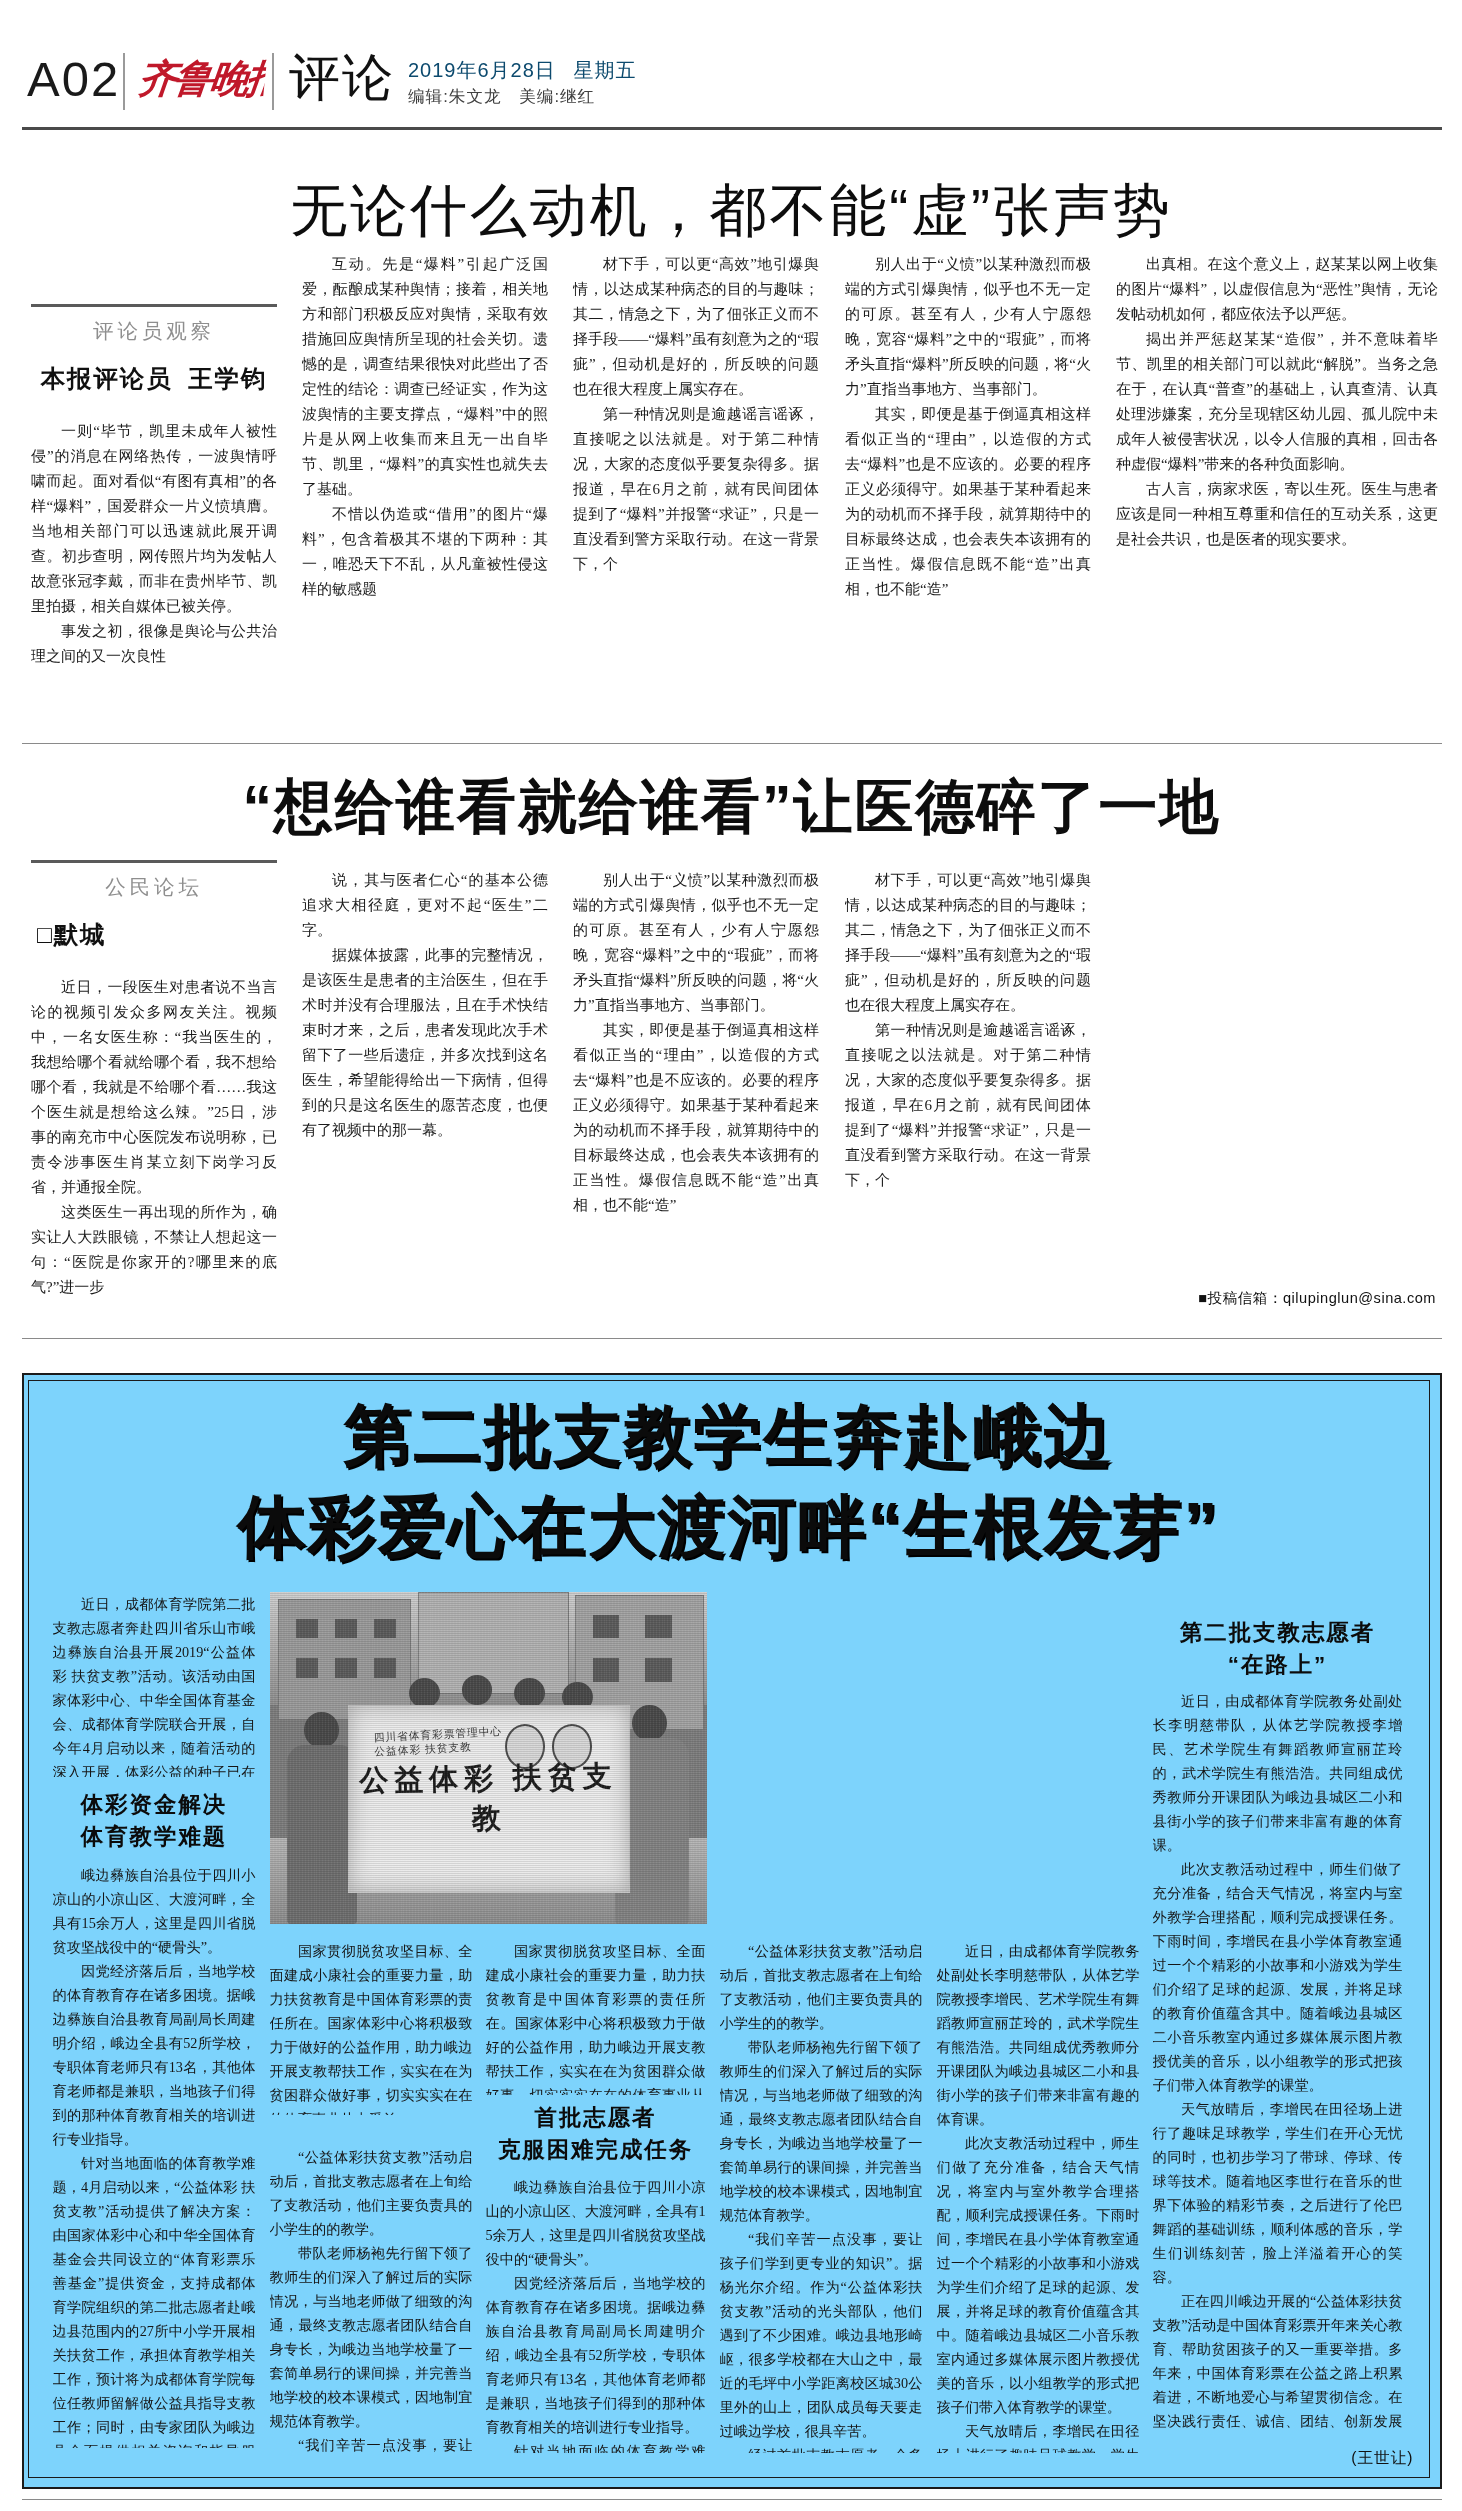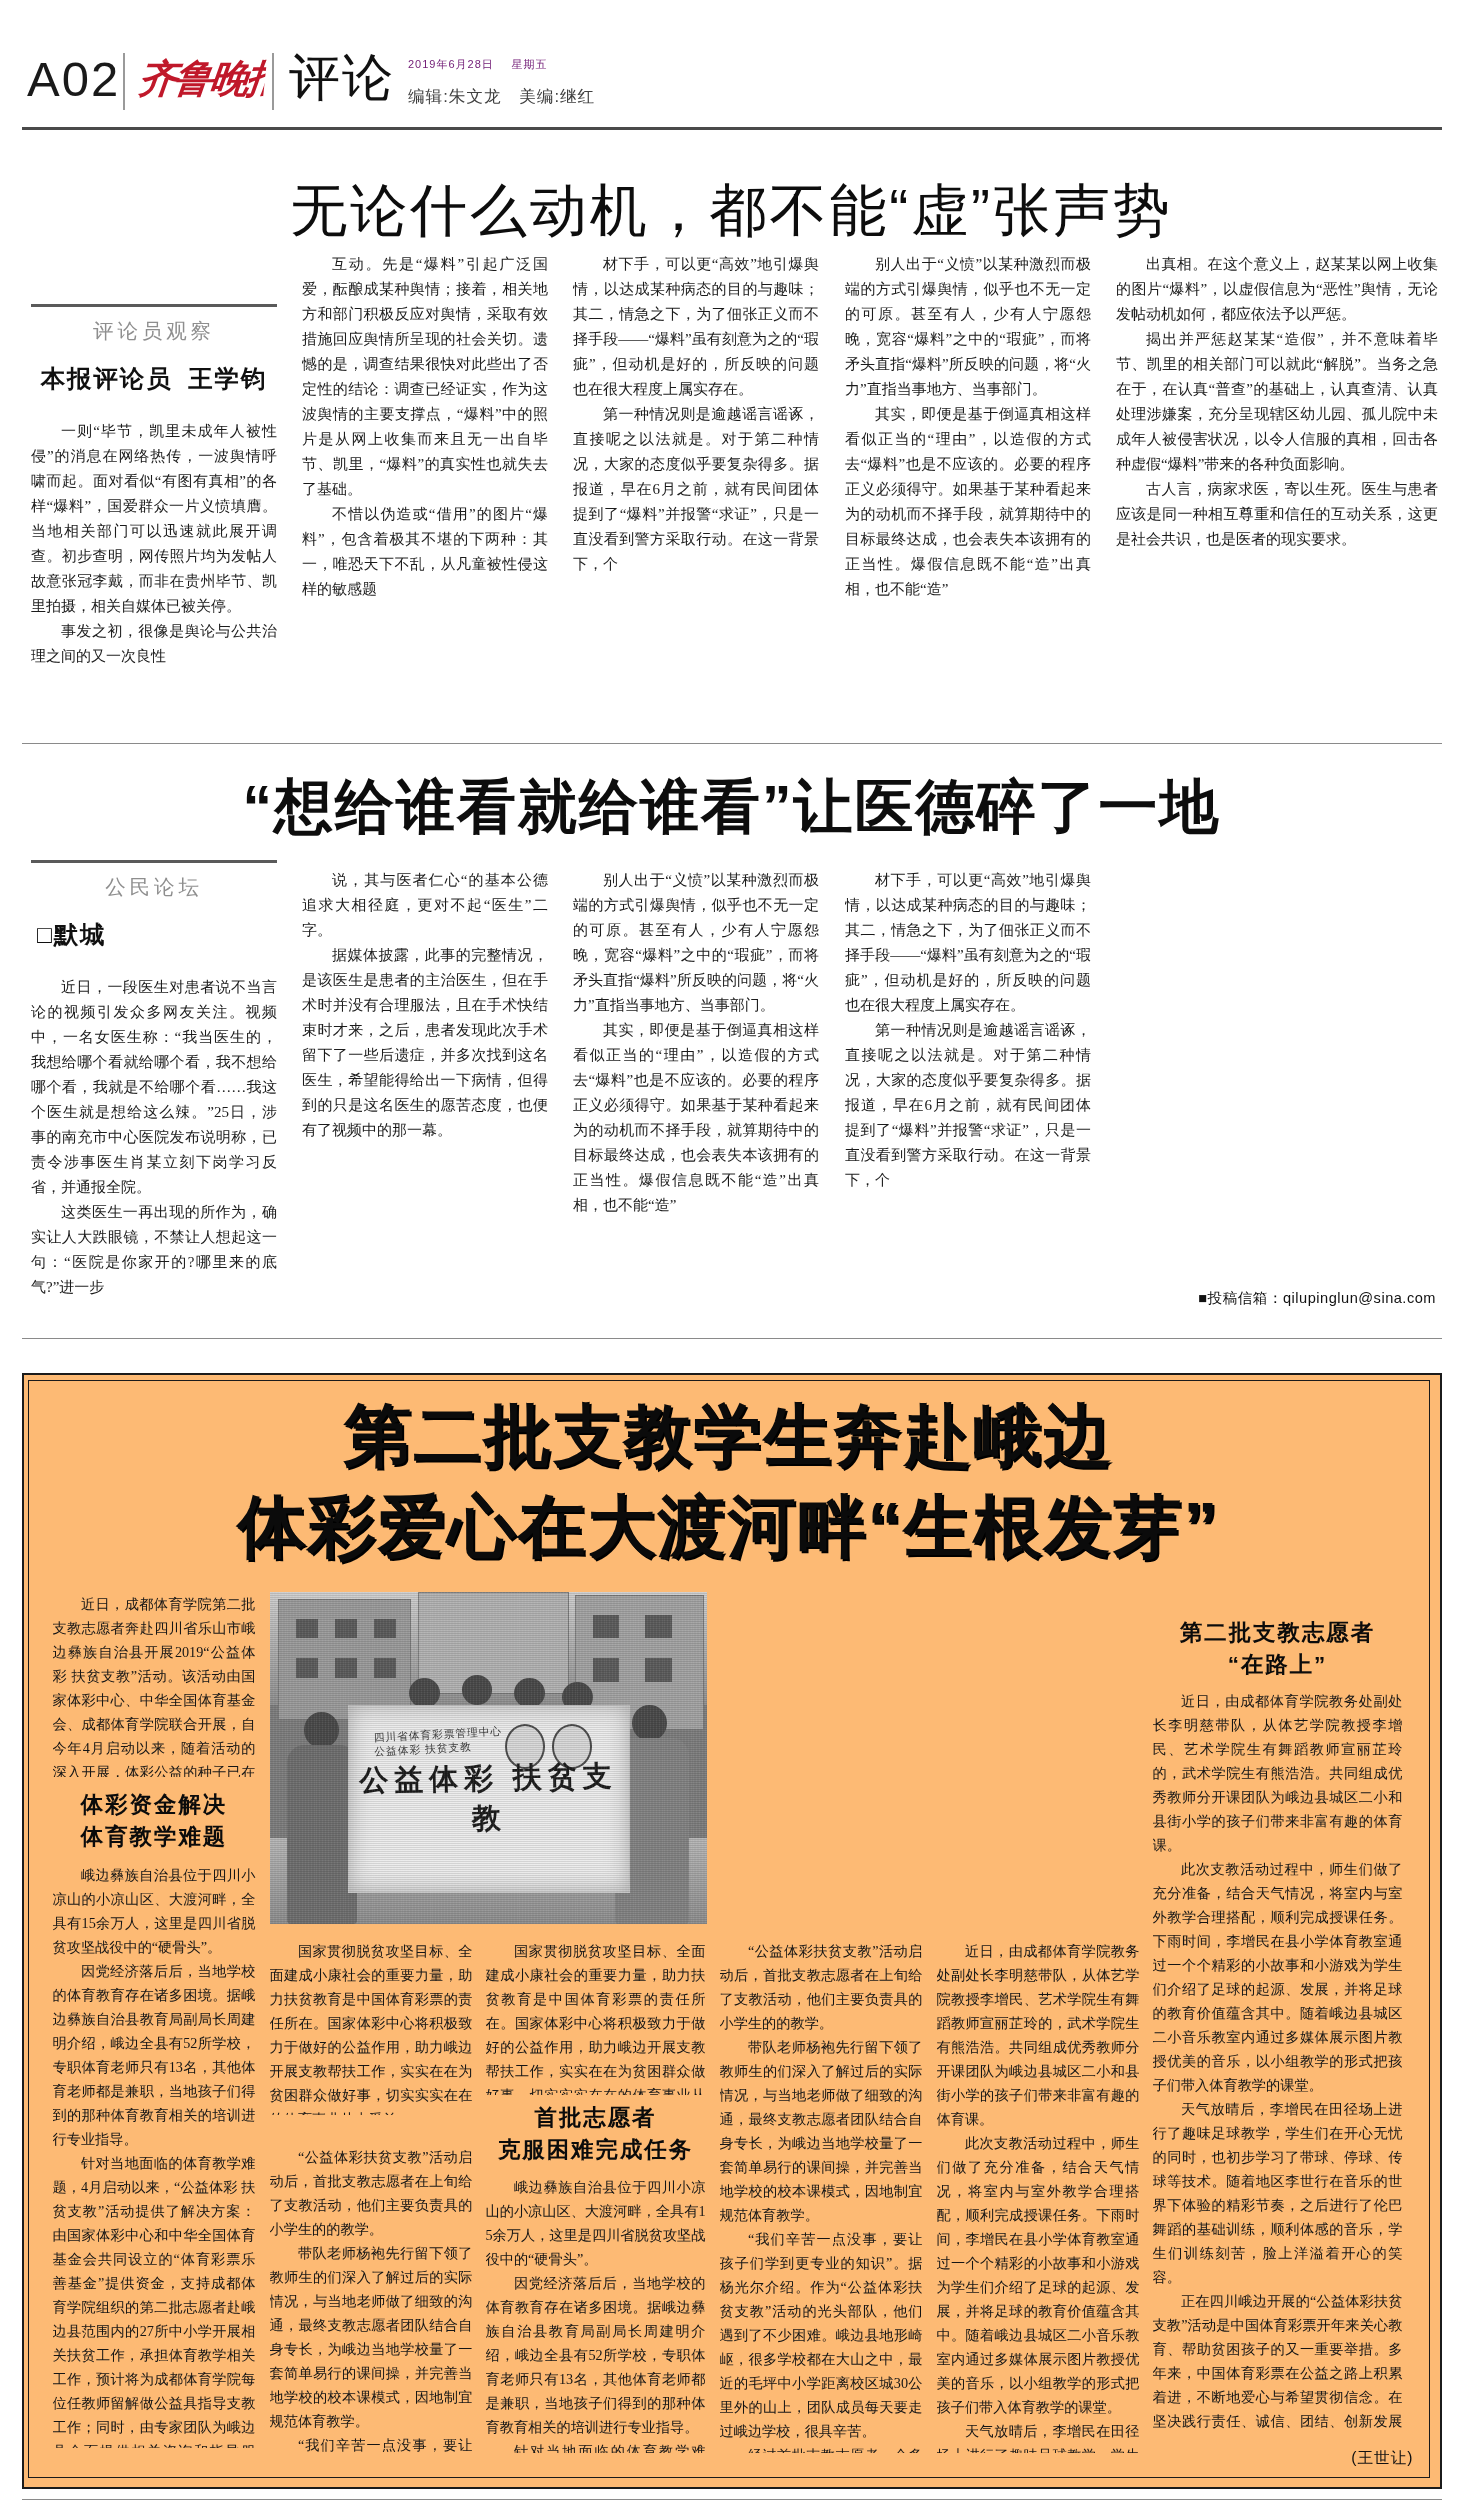--- a/index.html
+++ b/index.html
@@ -16,21 +16,21 @@
   .mh-folio{position:absolute;left:27px;top:11.7px;font-family:"Liberation Sans",sans-serif;
             font-size:49px;font-weight:300;letter-spacing:2px;color:#1a1a1a;line-height:1;}
   .mh-rule1{position:absolute;left:123px;top:9.8px;width:2px;height:57px;background:#9a9a9a;}
   .mh-brand{position:absolute;left:138px;top:5.9px;width:127px;height:60px;color:#c0182a;
             font-family:"Liberation Serif",serif;font-size:39px;font-style:italic;font-weight:bold;
             letter-spacing:-2.9px;line-height:60px;white-space:nowrap;overflow:hidden;
             transform:skewX(-6deg);}
   .mh-rule2{position:absolute;left:272px;top:9.8px;width:2px;height:57px;background:#9a9a9a;}
   .mh-section{position:absolute;left:289px;top:3.9px;font-size:51px;font-weight:300;
               font-family:"Liberation Sans",sans-serif;letter-spacing:2px;color:#111;line-height:62px;}
-  .mh-date{position:absolute;left:408px;top:13.7px;font-size:11px;color:#701a75;
+  .mh-date{position:absolute;left:408px;top:13.7px;font-size:20px;color:#0c4a6e;
            font-family:"Liberation Sans",sans-serif;letter-spacing:1px;white-space:nowrap;}
   .mh-date .gap{display:inline-block;width:17.6px;}
   .mh-editors{position:absolute;left:408px;top:43px;font-size:16.6px;color:#404040;
               font-family:"Liberation Sans",sans-serif;letter-spacing:1px;white-space:nowrap;}
   .mh-editors .gap{display:inline-block;width:17.6px;}
 
   .rule-heavy{position:absolute;left:21.5px;width:1420px;height:2.9px;background:#4a4a4a;}
   .rule-thin{position:absolute;left:21.5px;width:1420px;height:1px;background:#8a8a8a;}
 
   
@@ -56,21 +56,21 @@
   
   .a2-head{position:absolute;left:21.5px;top:775px;width:1420px;text-align:center;
            font-family:"Liberation Sans",sans-serif;font-size:59px;font-weight:bold;
            letter-spacing:2px;color:#0d0d0d;line-height:1.1;white-space:nowrap;}
 
   .mailbox{position:absolute;right:27px;top:1289px;font-size:14.6px;color:#111;
            font-family:"Liberation Sans",sans-serif;letter-spacing:0.5px;white-space:nowrap;}
 
   
   .adv{position:absolute;left:21.5px;top:1373px;width:1420px;height:1116px;
-       border:2.9px solid #1b1b1b;background:#fdba74;box-sizing:border-box;}
+       border:2.9px solid #1b1b1b;background:#7dd3fc;box-sizing:border-box;}
   .adv-inner{position:absolute;left:4.9px;top:4.9px;width:1402px;height:1098px;
              border:1px solid #1b1b1b;box-sizing:border-box;}
 
   .adv-head{position:absolute;left:0;top:17.6px;width:1410px;text-align:center;
             font-family:"Liberation Sans",sans-serif;font-weight:bold;color:#0b0b0b;
             font-size:68px;letter-spacing:2px;line-height:84px;white-space:nowrap;
             text-shadow:2px 2px 0 #000;}
   .adv-head2{top:109px;font-size:68px;}
 
   .adv-sub{font-family:"Liberation Sans",sans-serif;font-weight:bold;font-size:22.4px;

